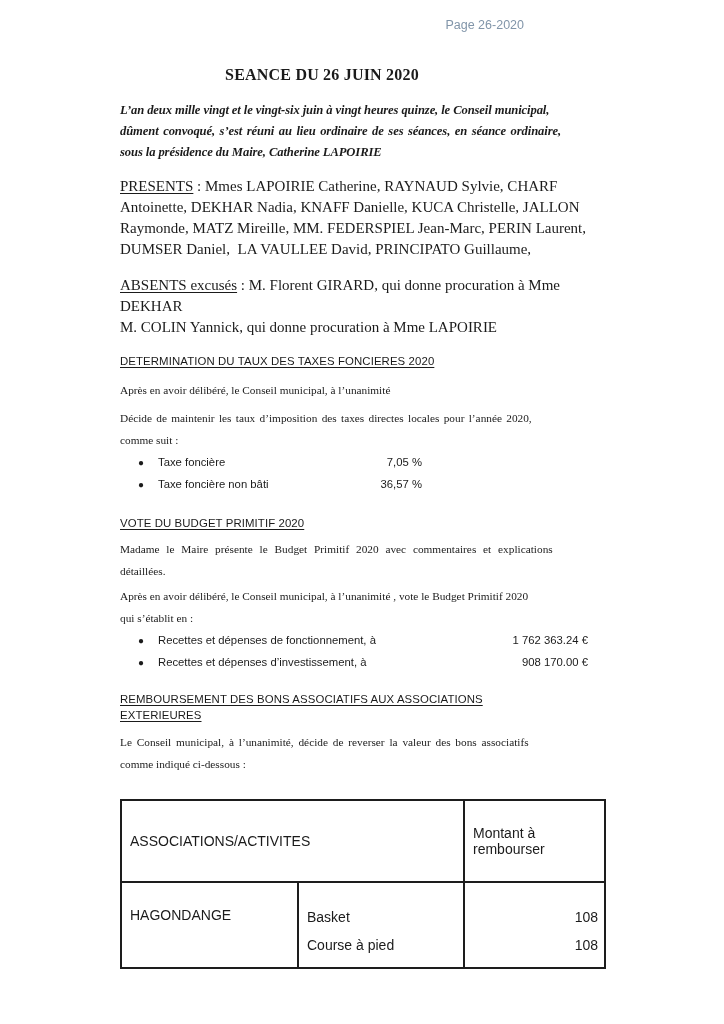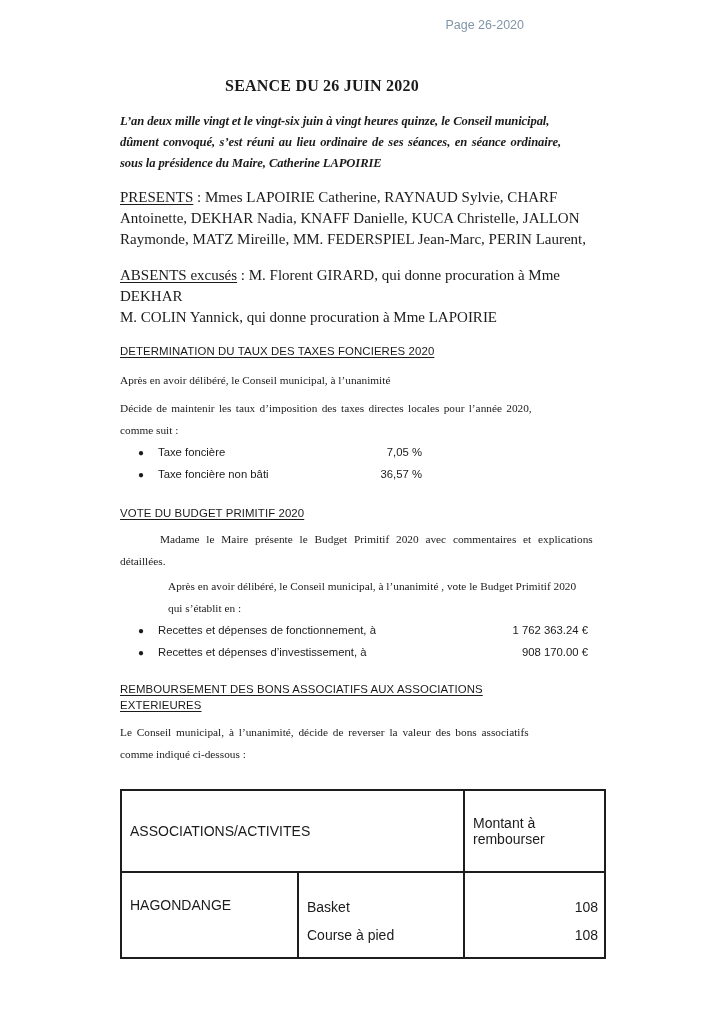--- a/index.html
+++ b/index.html
@@ -24,21 +24,21 @@
   .page-number {
     font-family: "Liberation Sans", sans-serif;
     font-size: 12.5px;
     line-height: 15px;
     text-align: right;
     color: #8195a9;
   }
 
   
   .doc-title {
-    margin-top: 42px;
+    margin-top: 31px;
     font-size: 16px;
     font-weight: bold;
     line-height: 21px;
     text-align: center;
     letter-spacing: 0.2px;
   }
 
   
   .intro {
     margin-top: 15px;
@@ -74,23 +74,23 @@
 
   .body-p {
     font-family: Liberation Serif, serif;
     font-size: 11.3px;
     margin: 0;
   }
   .body-p .line { line-height: 21.5px; }
   .p-apres1  { margin-top: 11px; }
   .p-decide  { margin-top: 7px; }
   .p-madame  { margin-top: 8px; }
-  .p-apres2  { margin-top: 4px; margin-left: 48px; }
+  .p-apres2  { margin-top: 4px; }
   .p-conseil { margin-top: 9px; }
-  .stretch-lg { word-spacing: 4px; margin-left: 40px; }
+  .stretch-lg { word-spacing: 4px; }
   .stretch-md { word-spacing: 2px; }
   .stretch-sm { word-spacing: 1.5px; }
 
   
   .blist {
     list-style: none;
     margin: 1px 0 0 0;
     padding: 0;
     font-family: "Liberation Sans", sans-serif;
     font-size: 11.3px;
@@ -145,20 +145,21 @@
   <p class="intro">
     <span class="line">L’an deux mille vingt et le vingt-six juin à vingt heures quinze, le Conseil municipal,</span>
     <span class="line ws1">dûment convoqué, s’est réuni au lieu ordinaire de ses séances, en séance ordinaire,</span>
     <span class="line">sous la présidence du Maire, Catherine LAPOIRIE</span>
   </p>
 
   <p class="roster presents">
     <span class="line"><span class="u">PRESENTS</span><span> : Mmes LAPOIRIE Catherine, RAYNAUD Sylvie, CHARF</span></span>
     <span class="line">Antoinette, DEKHAR Nadia, KNAFF Danielle, KUCA Christelle, JALLON</span>
     <span class="line">Raymonde, MATZ Mireille, MM. FEDERSPIEL Jean-Marc, PERIN Laurent,</span>
+    <span class="line">DUMSER Daniel,&nbsp; LA VAULLEE David, PRINCIPATO Guillaume,</span>
   </p>
 
   <p class="roster absents">
     <span class="line"><span class="u">ABSENTS excusés</span><span> : M. Florent GIRARD, qui donne procuration à Mme</span></span>
     <span class="line">DEKHAR</span>
     <span class="line">M. COLIN Yannick, qui donne procuration à Mme LAPOIRIE</span>
   </p>
 
   <h2 class="heading h-taxes">DETERMINATION DU TAUX DES TAXES FONCIERES 2020</h2>
 

